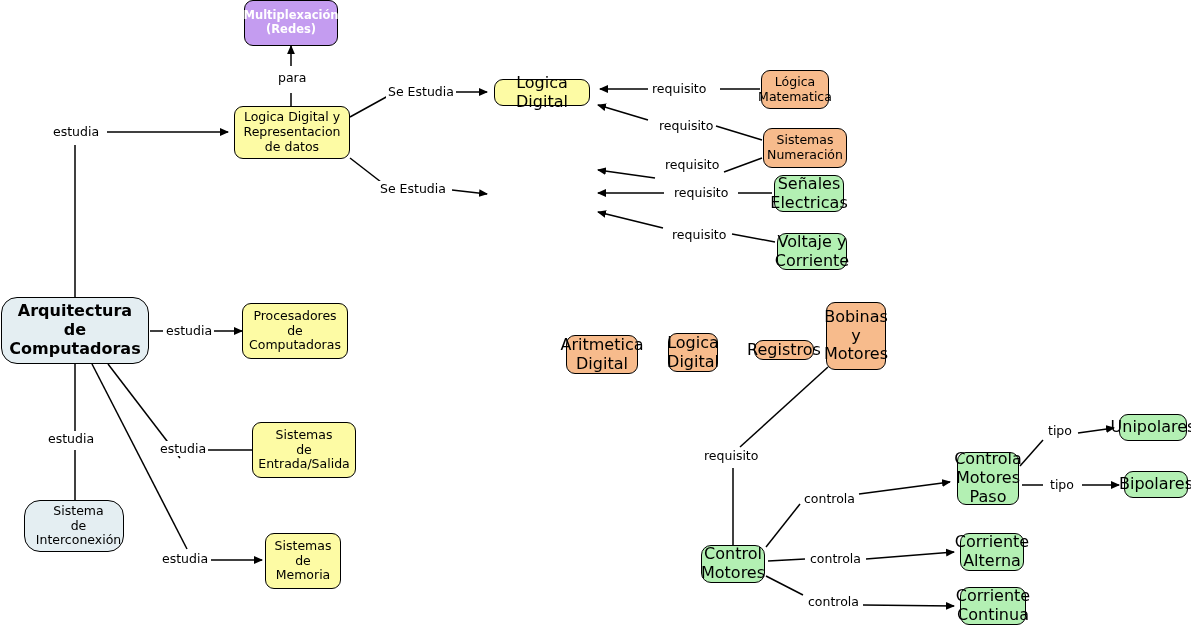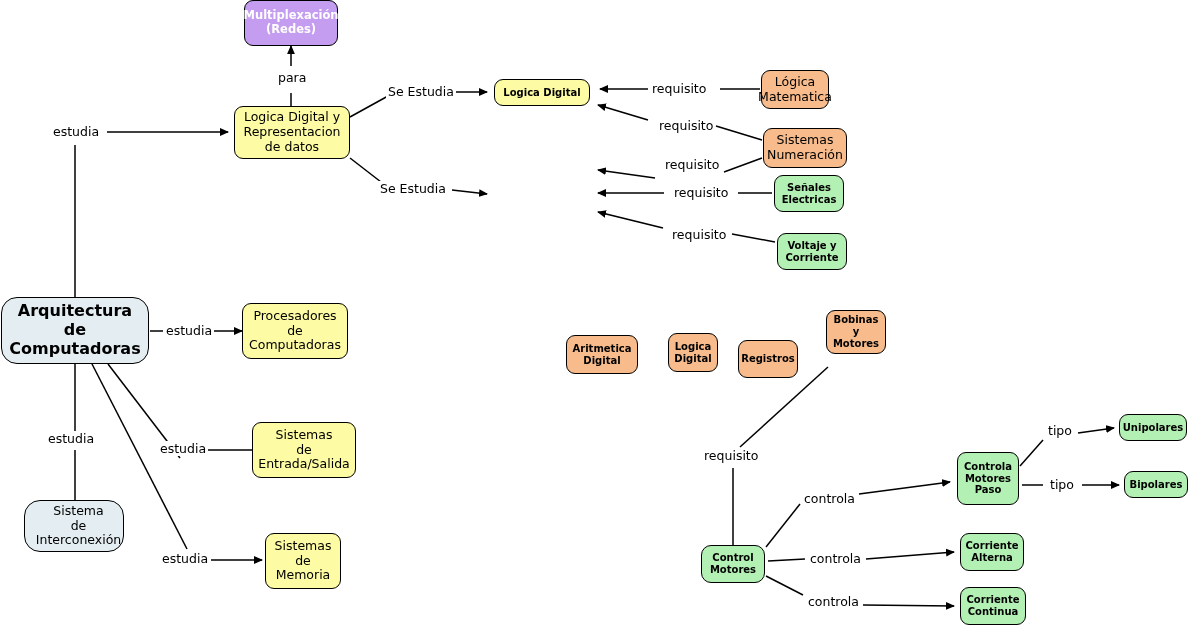--- a/index.html
+++ b/index.html
@@ -43,21 +43,21 @@
   .node .lbl { display: block; white-space: pre-line; }
 
   
   .n-yellow  { background: #fdfba4; }
   .n-orange  { background: #f7bb8c; }
   .n-green   { background: #b3f0b3; }
   .n-blue    { background: #e4eef2; border-radius: 16px; }
   .n-purple  { background: #c49cf0; color: #ffffff; }
 
   .f-reg  { font-size: 12.5px; font-weight: normal; }
-  .f-bold { font-size: 10px; font-weight: bold; }
+  .f-bold { font-size: 16px; font-weight: normal; }
   .f-title{ font-size: 16px; font-weight: bold; }
   .f-purple { font-size: 11.5px; font-weight: bold; }
 
   .edge-label {
     position: absolute;
     font-size: 12.5px;
     color: #000000;
     white-space: nowrap;
     z-index: 4;
     background: #ffffff;
@@ -205,25 +205,25 @@
   <div class="node n-orange f-bold" style="left:566px; top:335px; width:72px; height:39px;">
     <span class="lbl">Aritmetica
 Digital</span>
   </div>
 
   <div class="node n-orange f-bold" style="left:668px; top:333px; width:50px; height:39px;">
     <span class="lbl">Logica
 Digital</span>
   </div>
 
-  <div class="node n-orange f-bold" style="left:738px; top:340px; width:60px; height:38px;justify-content:center;">
+  <div class="node n-orange f-bold" style="left:754px; top:340px; width:60px; height:20px;justify-content:center;">
     <span class="lbl">Registros</span>
   </div>
 
-  <div class="node n-orange f-bold" style="left:826px; top:310px; width:60px; height:44px;">
+  <div class="node n-orange f-bold" style="left:826px; top:302px; width:60px; height:68px;">
     <span class="lbl">Bobinas
 y
 Motores</span>
   </div>
 
   <div class="node n-green f-bold" style="left:701px; top:545px; width:64px; height:38px;border-radius:10px;">
     <span class="lbl">Control
 Motores</span>
   </div>
 

